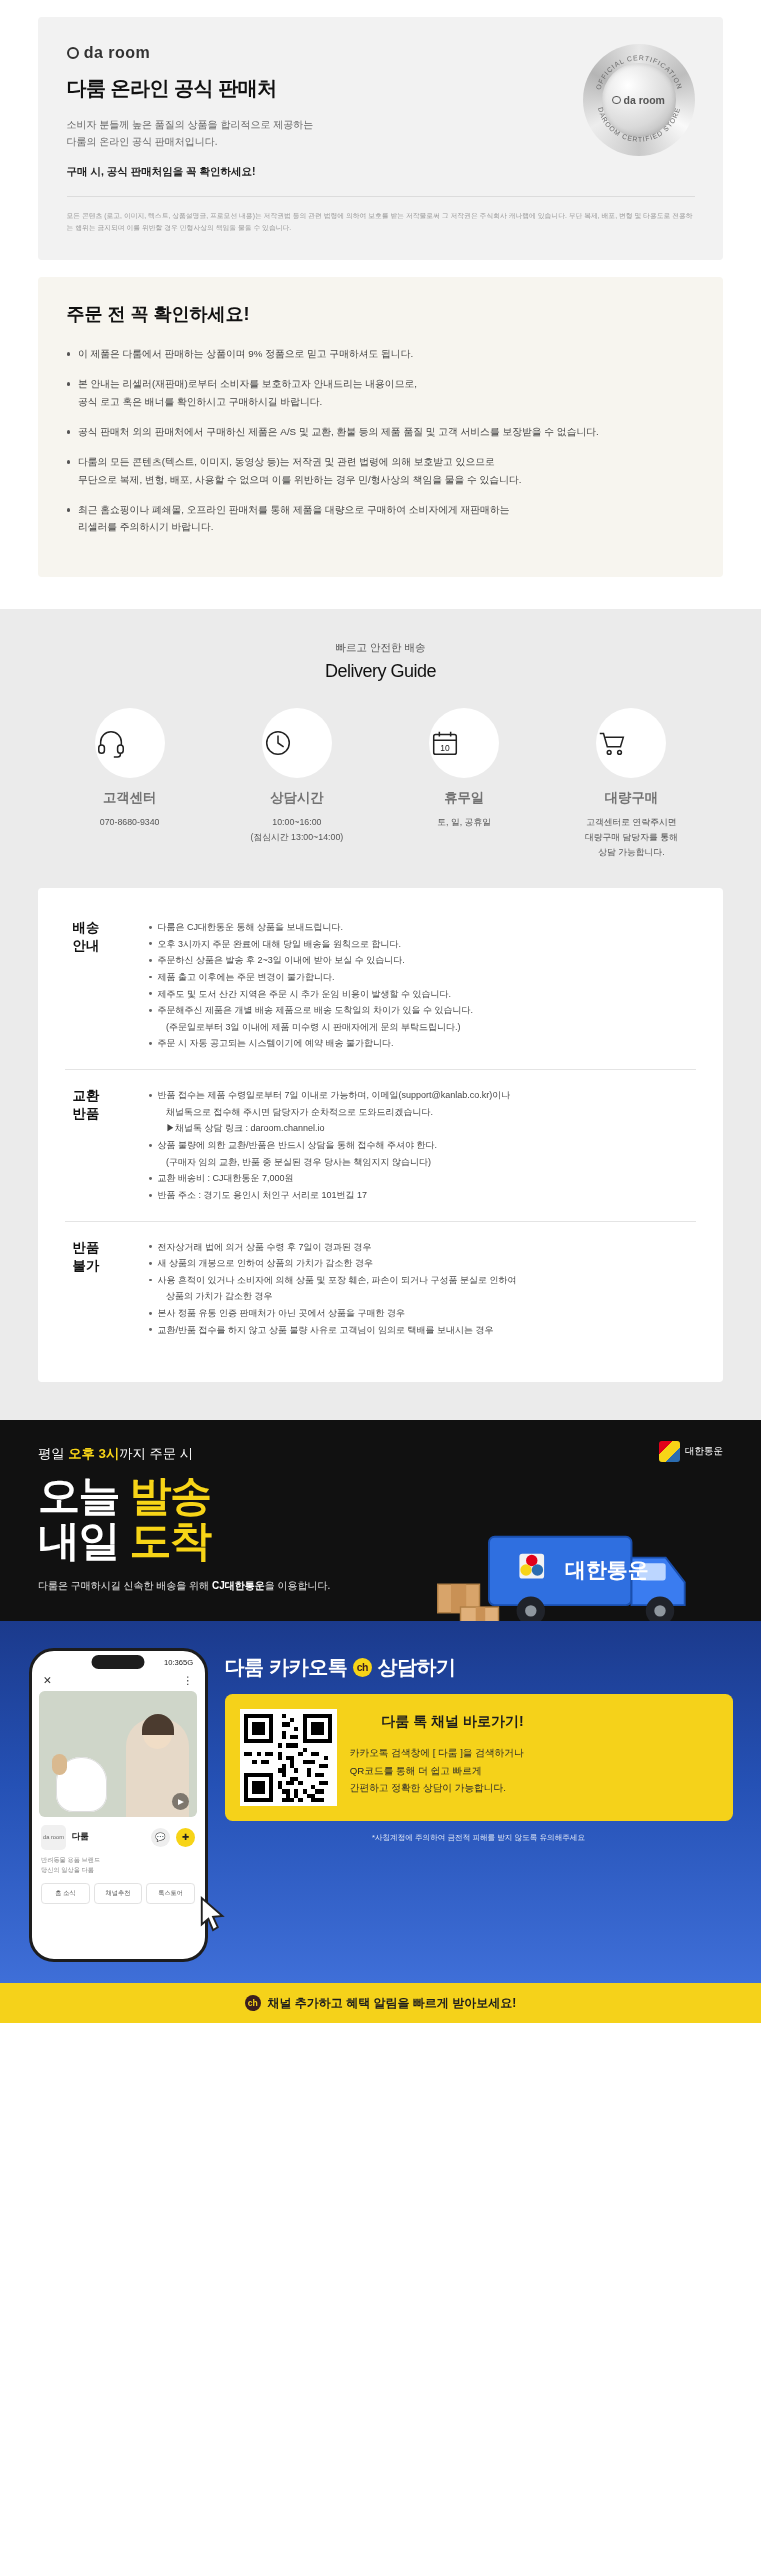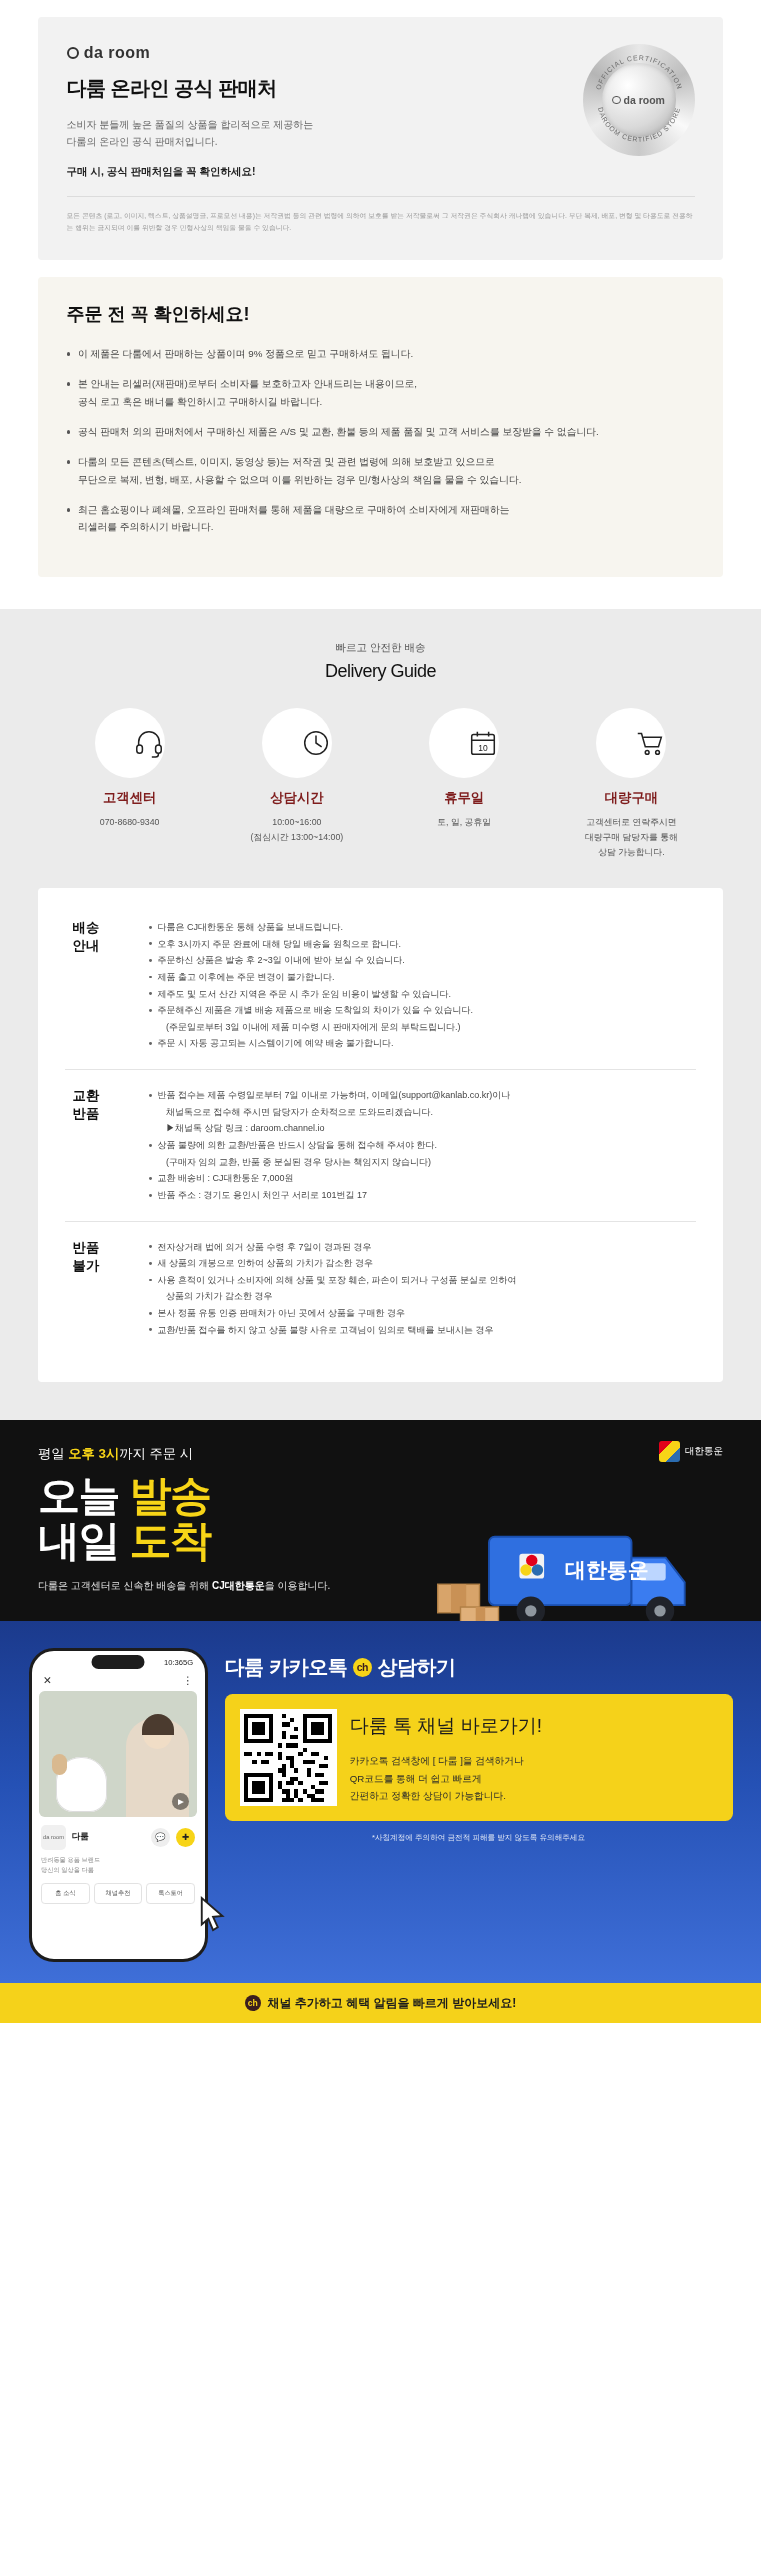--- a/index.html
+++ b/index.html
@@ -80,23 +80,23 @@
   
   .sec-delivery { background: #ebebeb; padding: 32px 0 38px 0; }
   .dg-sub { text-align: center; font-size: 10.5px; color: #555; margin-bottom: 5.7px; }
   .dg-title { text-align: center; font-size: 18px; font-weight: normal; color: #111; letter-spacing: -0.5px; margin-bottom: 26px; }
 
   .dg-icons { display: flex; justify-content: center; gap: 0; padding: 0 46px; }
   .dg-item { flex: 1; text-align: center; }
   .dg-circle {
     width: 70px; height: 70px; border-radius: 50%;
     background: #fff; margin: 0 auto 11.4px auto;
-    display: flex; align-items: center; justify-content: flex-end;
-  }
-  .dg-name { font-size: 13.3px; font-weight: bold; color: #7f1d1d; margin-bottom: 7.6px; }
+    display: flex; align-items: center; justify-content: flex-start;
+  }
+  .dg-name { font-size: 13.3px; font-weight: bold; color: #737373; margin-bottom: 7.6px; }
   .dg-detail { font-size: 8.8px; color: #555; line-height: 1.7; }
 
   .dg-card {
     background: #fff; border-radius: 3.8px; margin: 28.5px 38px 0 38px; padding: 27px 27px 27px 27px;
   }
   .dg-row { display: flex; padding: 3.8px 0 17px 0; }
   .dg-row + .dg-row { border-top: 1px solid #e4e4e4; padding-top: 17px; }
   .dg-label {
     width: 84px; flex: none; font-size: 13.3px; font-weight: bold; color: #111;
     line-height: 1.35; padding-left: 7.6px;
@@ -160,21 +160,21 @@
   .phone .ptabs { display: flex; gap: 3.8px; padding: 0 9.5px; }
   .phone .ptab { flex: 1; border: 1px solid #e2e2e2; border-radius: 3.8px; font-size: 6.2px; color: #555; text-align: center; padding: 4.8px 0; }
 
   .kk-right { flex: 1; padding-top: 5.7px; }
   .kk-title { font-size: 20px; font-weight: bold; color: #fff; margin-bottom: 13.3px; display: flex; align-items: center; gap: 5.7px; letter-spacing: -0.5px;}
   .kk-title .kbadge { background: #f7d417; color: #3b1e1e; border-radius: 50%; width: 19px; height: 19px; font-size: 10.5px; display:inline-flex; align-items:center; justify-content:center; font-weight: bold; }
   .kk-card { background: #f5d21a; border-radius: 7.6px; padding: 15px; display: flex; gap: 13.3px; align-items: flex-start; }
   .qr { width: 97px; height: 97px; background: #fff; padding: 4.8px; flex: none; }
   .qr svg { display: block; }
   .kk-card-right { padding-top: 3.8px; }
-  .kk-card-title { font-size: 19px; font-weight: normal; color: #1c1c1c; margin-bottom: 13.3px; }
+  .kk-card-title { font-size: 14px; font-weight: bold; color: #1c1c1c; margin-bottom: 13.3px; text-align: right; }
   .kk-card-text { font-size: 9.7px; color: #2a2a2a; line-height: 1.8; }
   .kk-note { font-size: 7.6px; color: #dfe6f5; margin-top: 11.4px; text-align: center; }
   .cursor { position: absolute; left: 198px; bottom: 49px; width: 32px; height: 38px; }
 
   
   .sec-footer {
     background: #f5d21a; padding: 11.4px 0; text-align: center;
     font-size: 12px; font-weight: bold; color: #1c1c1c;
     display: flex; align-items: center; justify-content: center; gap: 6.7px;
   }
@@ -355,21 +355,21 @@
     </div>
     <div class="cj-big">
       <span>오늘</span>
       <span class="yellow">발송</span>
     </div>
     <div class="cj-big">
       <span>내일</span>
       <span class="yellow">도착</span>
     </div>
     <div class="cj-bottom">
-      <span>다룸은 고객센터로 신속한 배송을 위해 </span><b>CJ대한통운</b><span>을 이용합니다.</span>
+      <span>다룸은 구매하시길 신속한 배송을 위해 </span><b>CJ대한통운</b><span>을 이용합니다.</span>
     </div>
 
     <svg class="truck" viewBox="0 0 300 150">
       <rect x="60" y="30" width="150" height="72" rx="6" fill="#2f6fe0"></rect>
       <rect x="60" y="30" width="150" height="72" rx="6" fill="none" stroke="#1a4fae" stroke-width="2"></rect>
       <path d="M210 52 L246 52 L266 78 L266 102 L210 102 Z" fill="#3a7cf0" stroke="#1a4fae" stroke-width="2"></path>
       <rect x="218" y="58" width="28" height="18" rx="3" fill="#bcd6ff"></rect>
       <circle cx="104" cy="108" r="15" fill="#20232a"></circle>
         <circle cx="104" cy="108" r="6" fill="#8f979f"></circle>
       <circle cx="240" cy="108" r="15" fill="#20232a"></circle>

